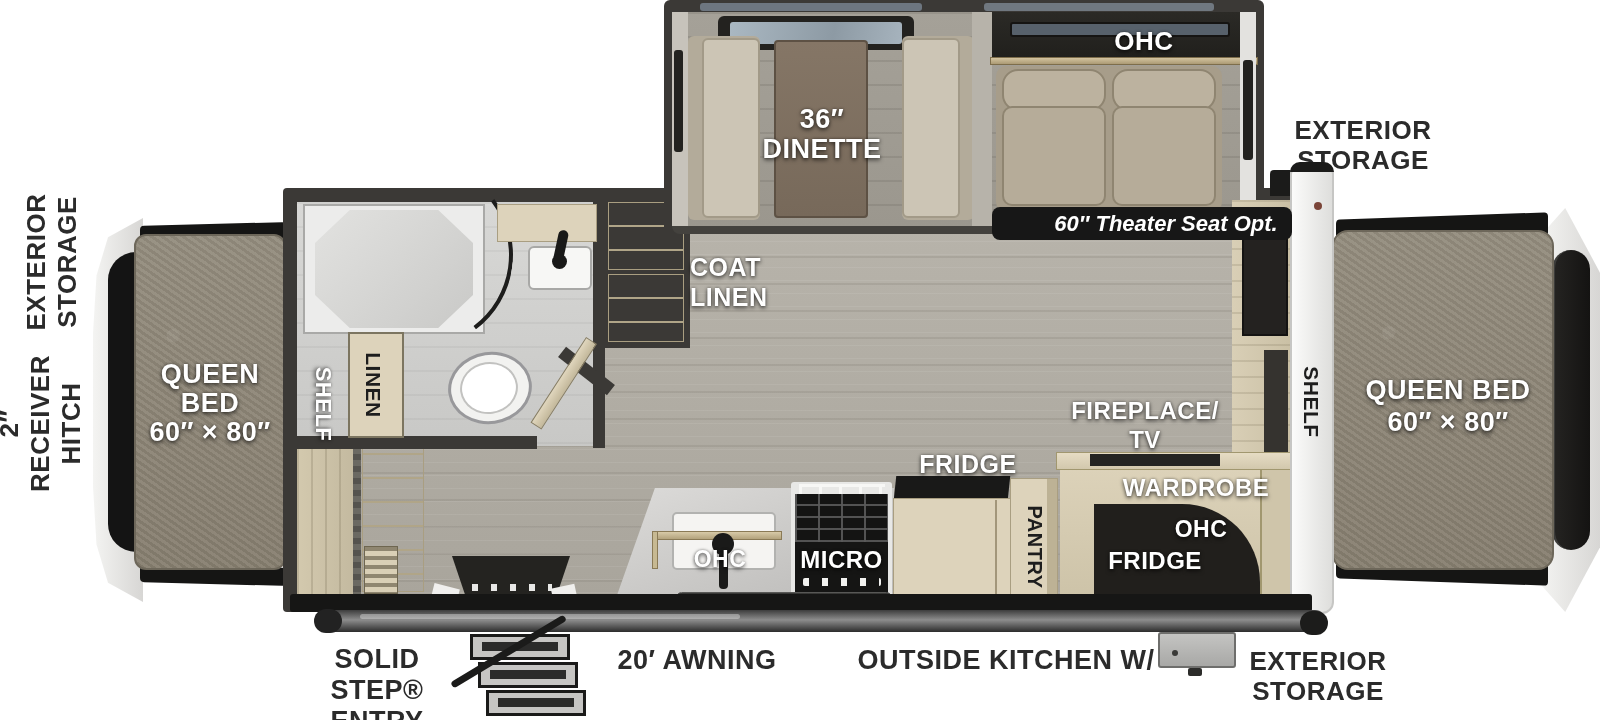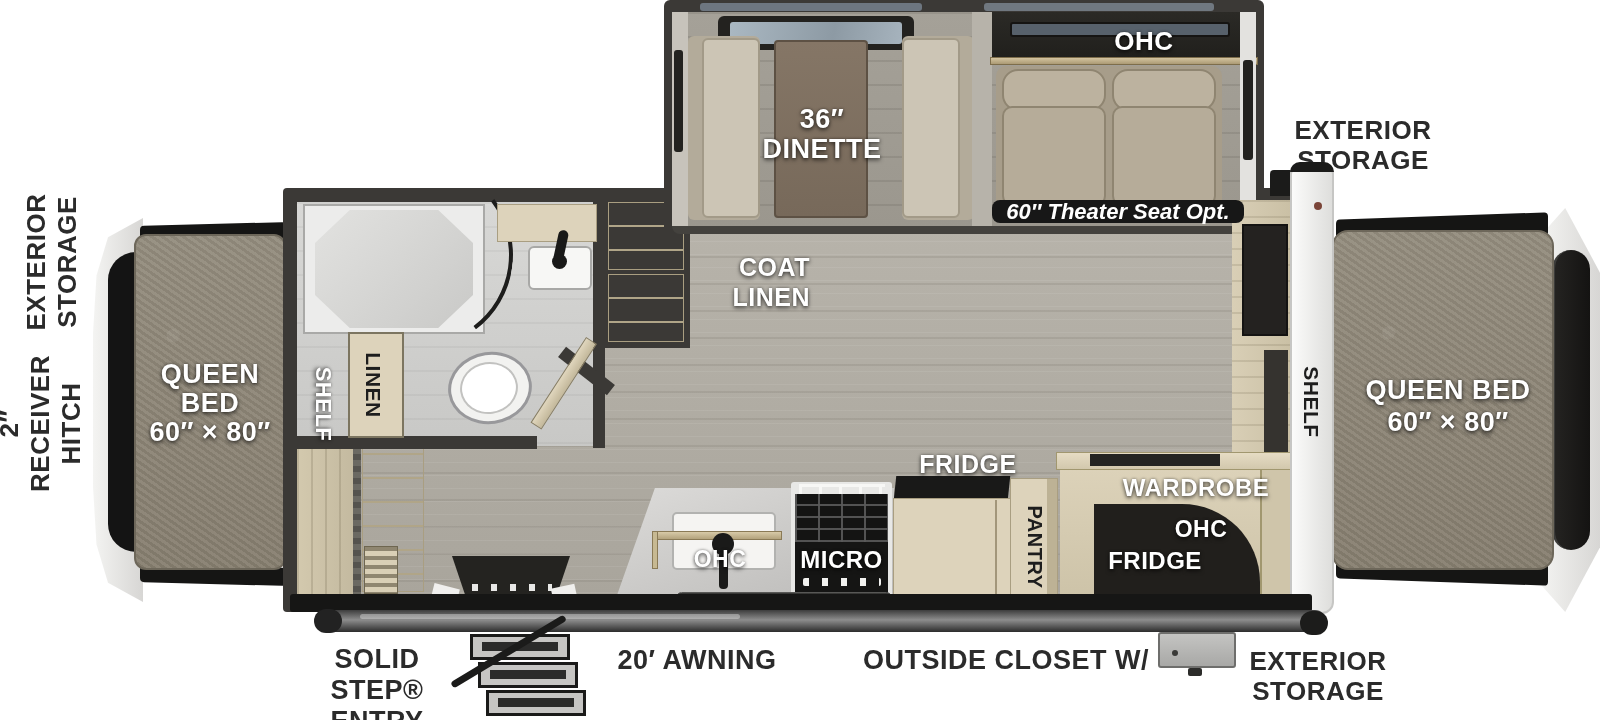--- a/index.html
+++ b/index.html
@@ -98,21 +98,21 @@
 
   <div class="abs cream" style="left:348px;top:332px;width:56px;height:106px;border:2px solid #7c7560;"></div>
   <div class="abs lbl-black vert-cw" style="left:324px;top:374px;width:100px;height:22px;font-size:21px;z-index:10;"><span>LINEN</span></div>
 
   <div class="abs" style="left:584px;top:344px;width:13px;height:102px;background:linear-gradient(90deg,#e0d6bd,#c3b89b);
        border:1px solid #877d62;box-sizing:border-box;transform:rotate(33deg);transform-origin:top right;"></div>
 
   <div class="abs wall" style="left:602px;top:196px;width:88px;height:152px;"></div>
   <div class="abs cream drawerlines" style="left:608px;top:202px;width:76px;height:68px;"></div>
   <div class="abs cream drawerlines" style="left:608px;top:274px;width:76px;height:68px;"></div>
-  <div class="abs lbl-white" style="left:690px;top:252px;width:120px;text-align:right;font-size:25px;line-height:30px;z-index:10;">
+  <div class="abs lbl-white" style="left:690px;top:252px;width:120px;text-align:left;font-size:25px;line-height:30px;z-index:10;">
     <div>COAT</div>
     <div>LINEN</div>
   </div>
 
   <div class="abs wall" style="left:664px;top:0;width:600px;height:234px;border-radius:6px 6px 0 0;"></div>
 
   <div class="abs" style="left:700px;top:3px;width:222px;height:8px;background:#6d7680;border-radius:3px;"></div>
   <div class="abs" style="left:984px;top:3px;width:230px;height:8px;background:#707880;border-radius:3px;"></div>
 
   <div class="abs slidefloor" style="left:672px;top:12px;width:300px;height:214px;"></div>
@@ -139,22 +139,22 @@
 
   <div class="abs" style="left:996px;top:66px;width:226px;height:146px;background:#a79d8a;border-radius:10px;"></div>
   <div class="abs" style="left:1002px;top:69px;width:104px;height:42px;background:#bcb29f;border:2px solid #8f8571;border-radius:16px;box-sizing:border-box;"></div>
   <div class="abs" style="left:1112px;top:69px;width:104px;height:42px;background:#bcb29f;border:2px solid #8f8571;border-radius:16px;box-sizing:border-box;"></div>
   <div class="abs" style="left:1002px;top:106px;width:104px;height:100px;background:#b6ac99;border:2px solid #8f8571;border-radius:10px;box-sizing:border-box;"></div>
   <div class="abs" style="left:1112px;top:106px;width:104px;height:100px;background:#b6ac99;border:2px solid #8f8571;border-radius:10px;box-sizing:border-box;"></div>
 
   <div class="abs" style="left:1240px;top:12px;width:16px;height:214px;background:#e3e2df;"></div>
   <div class="abs" style="left:1243px;top:60px;width:10px;height:100px;background:#23221f;border-radius:3px;"></div>
 
-  <div class="abs" style="left:992px;top:200px;width:252px;height:23px;background:#171717;border-radius:8px;
-       display:flex;align-items:center;justify-content:center;z-index:11;">
+  <div class="abs" style="left:992px;top:207px;width:252px;height:33px;background:#171717;border-radius:8px;
+       display:flex;align-items:center;justify-content:center;z-index:11;padding-left:48px;">
     <span style="color:#fff;font-weight:bold;font-style:italic;font-size:22px;">60″ Theater Seat Opt.</span>
   </div>
 
   <div class="abs" style="left:672px;top:226px;width:584px;height:8px;background:#44423e;border-radius:0 0 8px 8px;"></div>
 
   <div class="abs" style="left:616px;top:488px;width:278px;height:110px;background:linear-gradient(160deg,#dcdbd9,#bbbab8);
        clip-path:polygon(0 100%,14% 0,100% 0,100% 100%);"></div>
   <div class="abs" style="left:672px;top:512px;width:104px;height:58px;background:#f5f4f2;border:2px solid #b2b2b0;border-radius:5px;box-sizing:border-box;"></div>
   <div class="abs" style="left:652px;top:531px;width:130px;height:9px;background:linear-gradient(180deg,#d8caa8,#b3a37d);border:1px solid #8a7a56;box-sizing:border-box;"></div>
   <div class="abs" style="left:652px;top:531px;width:6px;height:38px;background:#c7b globally992;background:#c7b992;border:1px solid #8a7a56;box-sizing:border-box;"></div>
@@ -180,20 +180,24 @@
   <div class="abs cream" style="left:893px;top:498px;width:118px;height:100px;"></div>
   <div class="abs" style="left:995px;top:500px;width:2px;height:96px;background:#a2967a;"></div>
   <div class="abs cream" style="left:1010px;top:478px;width:48px;height:130px;"></div>
   <div class="abs" style="left:1047px;top:479px;width:10px;height:128px;background:#bdb295;"></div>
   <div class="abs lbl-black vert-cw" style="left:975px;top:536px;width:120px;height:22px;font-size:20px;z-index:10;"><span>PANTRY</span></div>
 
   <div class="abs" style="left:1232px;top:200px;width:62px;height:268px;
        background:repeating-linear-gradient(to bottom,rgba(120,110,85,.2) 0 2px,rgba(0,0,0,0) 2px 16px),linear-gradient(90deg,#d9cfb6,#c9bfa4);"></div>
   <div class="abs" style="left:1242px;top:224px;width:46px;height:112px;background:#242220;border:2px solid #141312;box-sizing:border-box;"></div>
   <div class="abs" style="left:1264px;top:350px;width:24px;height:108px;background:#35332f;"></div>
+  <div class="abs lbl-white" style="left:1060px;top:396px;width:170px;font-size:24px;line-height:29px;z-index:10;">
+    <div>FIREPLACE/</div>
+    <div>TV</div>
+  </div>
 
   <div class="abs" style="left:1056px;top:452px;width:246px;height:18px;background:linear-gradient(180deg,#e6dcc4,#d2c8ad);border:1px solid #a1976f;box-sizing:border-box;"></div>
   <div class="abs" style="left:1090px;top:454px;width:130px;height:12px;background:#242422;"></div>
   <div class="abs" style="left:1060px;top:470px;width:242px;height:128px;background:linear-gradient(180deg,#dcd2b9,#cdc3a8);"></div>
   <div class="abs" style="left:1094px;top:504px;width:166px;height:94px;background:#211f1c;border-radius:0 78px 0 0;"></div>
   <div class="abs" style="left:1260px;top:470px;width:42px;height:128px;background:#cfc5aa;border-left:2px solid #a1976f;box-sizing:border-box;"></div>
   <div class="abs lbl-white" style="left:1106px;top:474px;width:180px;font-size:24px;z-index:10;"><span>WARDROBE</span></div>
   <div class="abs lbl-white" style="left:1156px;top:516px;width:90px;font-size:23px;z-index:10;"><span>OHC</span></div>
   <div class="abs lbl-white" style="left:1100px;top:547px;width:110px;font-size:24px;z-index:10;"><span>FRIDGE</span></div>
 
@@ -247,20 +251,20 @@
   <div class="abs" style="left:1158px;top:632px;width:78px;height:36px;background:linear-gradient(180deg,#c4c4c2,#a8a8a6);border:2px solid #6e6e6c;border-radius:3px;box-sizing:border-box;"></div>
   <div class="abs" style="left:1172px;top:650px;width:6px;height:6px;background:#3a3a38;border-radius:50%;"></div>
   <div class="abs" style="left:1188px;top:668px;width:14px;height:8px;background:#2c2c2a;border-radius:2px;"></div>
 
   <div class="abs lbl-ext" style="left:286px;top:644px;width:182px;font-size:27px;line-height:31px;">
     <div>SOLID STEP®</div>
     <div>ENTRY</div>
   </div>
   <div class="abs lbl-ext" style="left:597px;top:645px;width:200px;font-size:27px;"><span>20′ AWNING</span></div>
   <div class="abs lbl-ext" style="left:856px;top:645px;width:300px;font-size:27px;line-height:31px;">
-    <div>OUTSIDE CLOSET W/</div>
+    <div>OUTSIDE KITCHEN W/</div>
   </div>
   <div class="abs lbl-ext" style="left:1233px;top:646px;width:170px;font-size:26px;line-height:30px;">
     <div>EXTERIOR</div>
     <div>STORAGE</div>
   </div>
 
 </div>
 
 </body></html>

